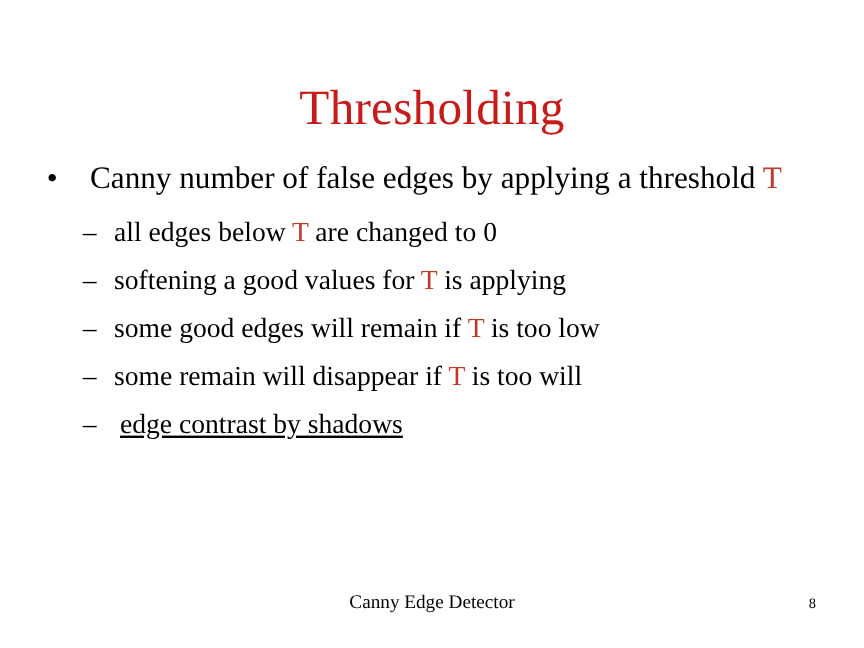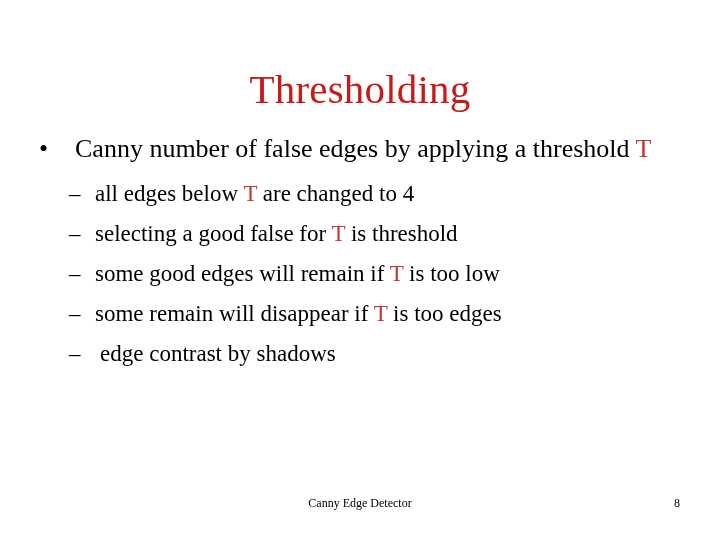--- a/index.html
+++ b/index.html
@@ -80,41 +80,42 @@
     position: absolute;
     left: 69px;
     top: 0;
     font-size: 23px;
     line-height: 40px;
     color: #000000;
   }
   .bullet-l2 .wrap-line {
     display: block;
     margin-left: 5px;
+    text-decoration: underline;
   }
 
   
   .tsym {
     color: #c0392b;
   }
 
   
   .footer {
     position: absolute;
     left: 0;
     top: 494px;
     width: 720px;
     height: 24px;
   }
   .footer-center {
     position: absolute;
     left: 0;
     width: 720px;
     text-align: center;
-    font-size: 12px;
+    font-size: 16px;
     line-height: 18px;
     color: #000000;
   }
   .footer-page {
     position: absolute;
     right: 40px;
     top: 0;
     font-size: 12px;
     line-height: 18px;
     color: #000000;
@@ -131,36 +132,36 @@
 
     <div class="bullet-l1">
       <span class="marker">•</span>
       <span>Canny number of false edges by applying a threshold </span><span class="tsym">T</span><span></span>
     </div>
 
     <div class="sub-list">
 
       <div class="bullet-l2">
         <span class="marker">–</span>
-        <span>all edges below </span><span class="tsym">T</span><span> are changed to 4</span>
+        <span>all edges below </span><span class="tsym">T</span><span> are changed to 0</span>
       </div>
 
       <div class="bullet-l2">
         <span class="marker">–</span>
-        <span>selecting a good false for </span><span class="tsym">T</span><span> is threshold</span>
+        <span>softening a good values for </span><span class="tsym">T</span><span> is applying</span>
       </div>
 
       <div class="bullet-l2">
         <span class="marker">–</span>
         <span>some good edges will remain if </span><span class="tsym">T</span><span> is too low</span>
       </div>
 
       <div class="bullet-l2">
         <span class="marker">–</span>
-        <span>some remain will disappear if </span><span class="tsym">T</span><span> is too edges</span>
+        <span>some remain will disappear if </span><span class="tsym">T</span><span> is too will</span>
       </div>
 
       <div class="bullet-l2">
         <span class="marker">–</span>
         <span class="tsym"></span><span></span>
         <span class="wrap-line">edge contrast by shadows</span>
       </div>
 
     </div>
   </div>

